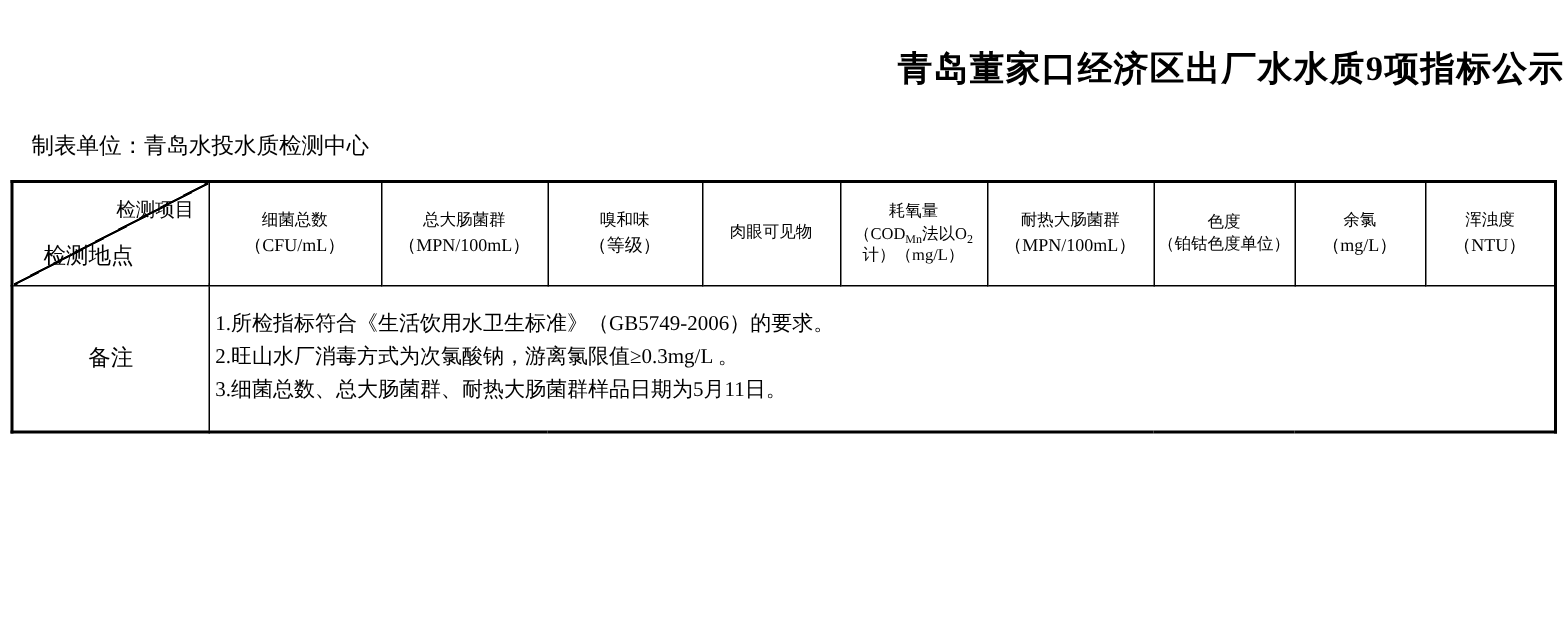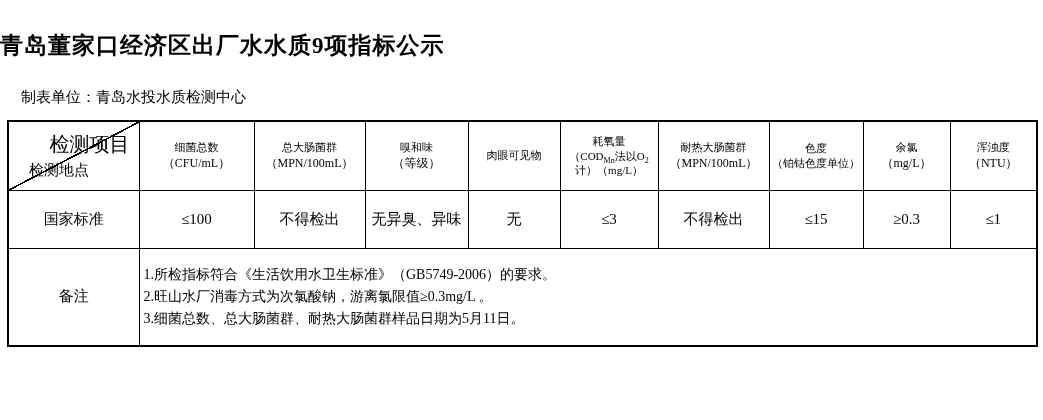--- a/index.html
+++ b/index.html
@@ -5,21 +5,21 @@
   * { box-sizing: border-box; }
   html, body {
     margin: 0; padding: 0;
     width: 1043px; height: 420px;
     background: #ffffff;
     color: #000000;
     font-family: "Liberation Serif", "DejaVu Serif", serif;
   }
   .page-title {
     padding-top: 30px;
-    text-align: left;
+    text-align: right;
     font-size: 23px;
     font-weight: bold;
     letter-spacing: 1px;
   }
   .info-row {
     margin-top: 27px;
     padding-left: 21px;
     padding-right: 148px;
     display: flex;
     justify-content: space-between;
@@ -50,21 +50,21 @@
   .h-unit.tiny { font-size: 11px; }
   .h-unit sub { font-size: 8px; line-height: 0; }
   .corner-cell {
     position: relative;
     background-image: linear-gradient(to bottom right,
       transparent calc(50% - 0.8px),
       #000 calc(50% - 0.8px),
       #000 calc(50% + 0.8px),
       transparent calc(50% + 0.8px));
   }
-  .corner-tr { position: absolute; top: 9px; right: 9px; font-size: 20px; font-family: Liberation Mono, monospace; }
+  .corner-tr { position: absolute; top: 9px; right: 9px; font-size: 13px; font-family: Liberation Mono, monospace; }
   .corner-bl { position: absolute; bottom: 10px; left: 20px; font-size: 15px; }
   td.remarks-content {
     text-align: left;
     padding: 2px 6px 2px 4px;
     font-size: 14px;
   }
   .remark-line { line-height: 22px; white-space: pre; }
 </style>
 </head>
 <body>
@@ -126,32 +126,20 @@
       <div class="h-name">余氯</div>
       <div class="h-unit">（mg/L）</div>
     </th>
     <th>
       <div class="h-name">浑浊度</div>
       <div class="h-unit">（NTU）</div>
     </th>
   </tr>
 
 
-  <tr class="data-row-2">
-    <td>国家标准</td>
-    <td>≤100</td>
-    <td>不得检出</td>
-    <td>无异臭、异味</td>
-    <td>无</td>
-    <td>≤3</td>
-    <td>不得检出</td>
-    <td>≤15</td>
-    <td>≥0.3</td>
-    <td>≤1</td>
-  </tr>
 
   <tr class="remarks-row">
     <td>备注</td>
     <td class="remarks-content" colspan="9">
       <div class="remark-line">1.所检指标符合《生活饮用水卫生标准》（GB5749-2006）的要求。</div>
       <div class="remark-line">2.旺山水厂消毒方式为次氯酸钠，游离氯限值≥0.3mg/L 。</div>
       <div class="remark-line">3.细菌总数、总大肠菌群、耐热大肠菌群样品日期为5月11日。</div>
     </td>
   </tr>
 </tbody>

